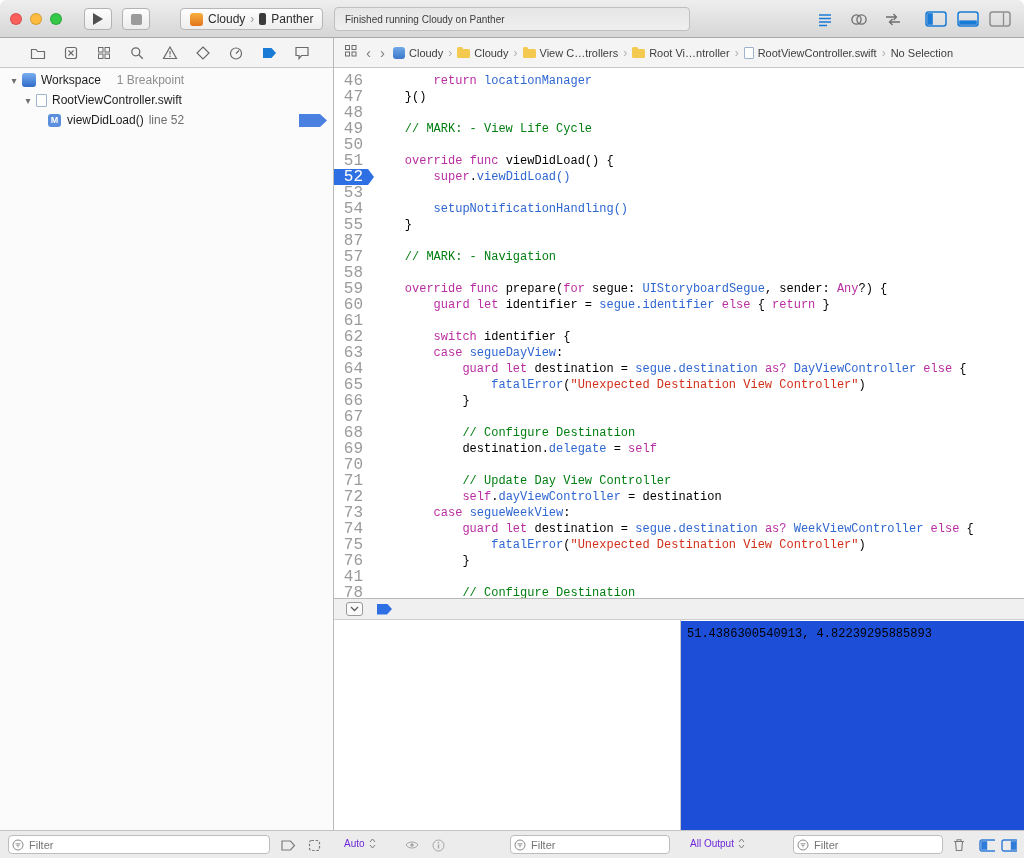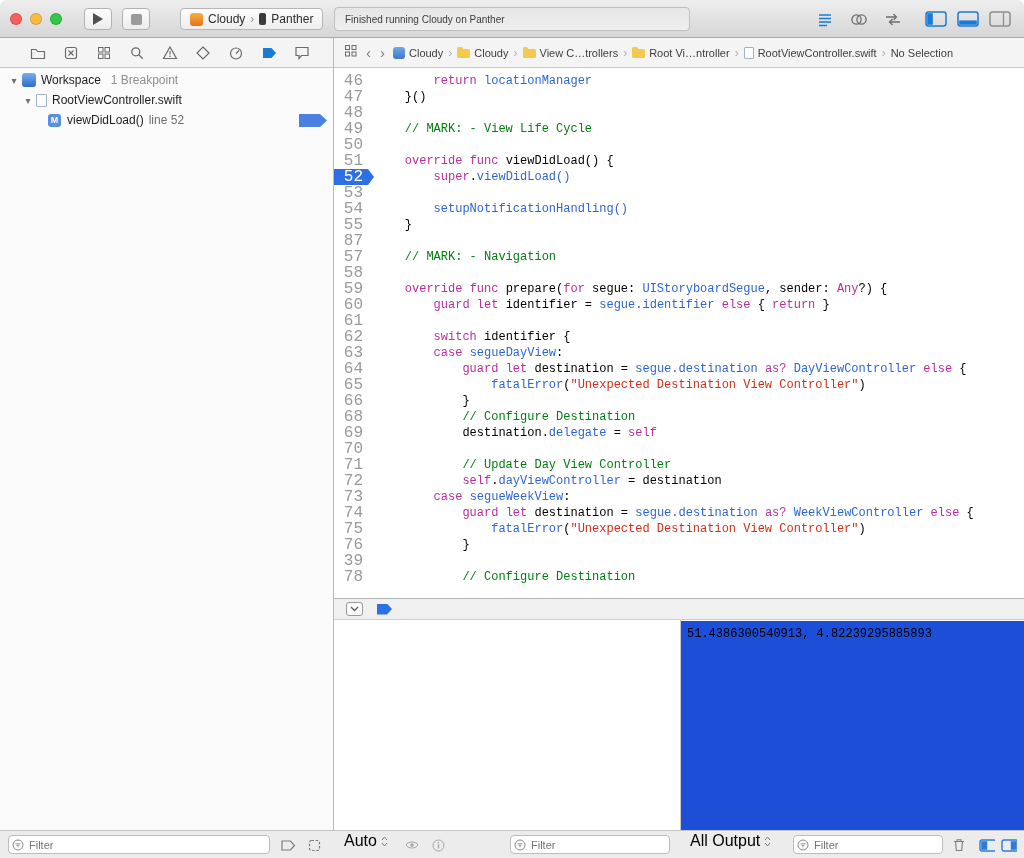--- a/index.html
+++ b/index.html
@@ -45,21 +45,21 @@
   .ci.folder::before{content:'';position:absolute;top:-2.5px;left:0;width:5.5px;height:3.5px;background:#f3c94f;border-radius:1.5px 1.5px 0 0;}
   .ci.file{width:10px;height:12px;background:#fdfdfd;border:1px solid #9fb4cc;border-radius:1px;}
 
   
   .sidebar{position:absolute;left:0;top:68px;width:333px;bottom:28px;background:#fbfbfb;}
   .vdiv{position:absolute;left:333px;top:38px;bottom:0;width:1px;background:#b9b9b9;}
   .nav-row{position:absolute;left:0;right:0;height:20px;display:flex;align-items:center;font-size:12px;color:#1e1e1e;}
   .nav-row .disclosure{color:#6f6f6f;font-size:10px;width:12px;text-align:center;}
   .ws-ic{width:14px;height:14px;border-radius:3px;background:linear-gradient(#79aef0,#2f6cc8);margin:0 5px 0 2px;}
   .file-ic{width:11px;height:13px;background:#fdfdfd;border:1px solid #9fb4cc;border-radius:1px;margin:0 5px 0 2px;}
-  .badge{color:#8e8e8e;margin-left:10px;}
+  .badge{color:#8e8e8e;margin-left:16px;}
   .m-badge{width:13px;height:13px;border-radius:3px;background:#5b8edc;color:#fff;font-size:9px;font-weight:bold;
     display:flex;align-items:center;justify-content:center;margin:0 6px 0 0;}
   .loc{color:#6e6e6e;margin-left:5px;}
   .bp-wide{position:absolute;right:6px;top:4px;width:28px;height:13px;background:#4a80e0;
     clip-path:polygon(0 0,calc(100% - 7px) 0,100% 50%,calc(100% - 7px) 100%,0 100%);}
 
   
   .editor{position:absolute;left:334px;top:68px;right:0;height:530px;background:#fff;overflow:hidden;}
   #code-lines{padding-top:5px;font-family:"Liberation Mono","DejaVu Sans Mono",monospace;font-size:12px;line-height:16px;}
   .crow{white-space:pre;height:16px;display:flex;align-items:center;}
@@ -85,21 +85,21 @@
   
   .bottom{position:absolute;left:0;bottom:0;width:100%;height:28px;background:#ececec;border-top:1px solid #c3c3c3;}
   .bb{position:absolute;top:0;height:100%;}
   .bb-side{left:0;width:333px;}
   .bb-vars{left:334px;width:346px;}
   .bb-console{left:681px;right:0;}
   .filter-wrap{position:absolute;top:4px;height:19px;}
   .filter-wrap input{width:100%;height:19px;border:1px solid #bdbdbd;border-radius:4px;background:#fff;
     font-family:"Liberation Sans",sans-serif;font-size:11px;color:#333;padding:0 4px 0 20px;outline:none;}
   .filter-wrap .f-ic{position:absolute;left:4px;top:3.5px;}
-  .bb-label{position:absolute;top:1px;font-size:16px;color:#000000;display:flex;align-items:center;gap:4px;}
+  .bb-label{position:absolute;top:7px;font-size:10px;color:#6d28d9;display:flex;align-items:center;gap:4px;}
   .bb-ico{position:absolute;top:6px;width:16px;height:16px;display:flex;align-items:center;justify-content:center;}
 </style>
 </head>
 <body>
 
 <div class="window">
 
   <div class="toolbar">
     <div class="traffic">
       <span class="tl red"></span>
@@ -297,30 +297,31 @@
         <div class="crow"><span class="gut">57</span><span class="ctext"><span class="sc">    // MARK: - Navigation</span></span></div>
         <div class="crow"><span class="gut">58</span><span class="ctext"></span></div>
         <div class="crow"><span class="gut">59</span><span class="ctext"><span class="sp">    </span><span class="sk">override</span><span class="sp"> </span><span class="sk">func</span><span class="sp"> prepare(</span><span class="sk">for</span><span class="sp"> segue: </span><span class="st">UIStoryboardSegue</span><span class="sp">, sender: </span><span class="sk">Any</span><span class="sp">?) {</span></span></div>
         <div class="crow"><span class="gut">60</span><span class="ctext"><span class="sp">        </span><span class="sk">guard</span><span class="sp"> </span><span class="sk">let</span><span class="sp"> identifier = </span><span class="st">segue.identifier</span><span class="sp"> </span><span class="sk">else</span><span class="sp"> { </span><span class="sk">return</span><span class="sp"> }</span></span></div>
         <div class="crow"><span class="gut">61</span><span class="ctext"></span></div>
         <div class="crow"><span class="gut">62</span><span class="ctext"><span class="sp">        </span><span class="sk">switch</span><span class="sp"> identifier {</span></span></div>
         <div class="crow"><span class="gut">63</span><span class="ctext"><span class="sp">        </span><span class="sk">case</span><span class="sp"> </span><span class="st">segueDayView</span><span class="sp">:</span></span></div>
         <div class="crow"><span class="gut">64</span><span class="ctext"><span class="sp">            </span><span class="sk">guard</span><span class="sp"> </span><span class="sk">let</span><span class="sp"> destination = </span><span class="st">segue.destination</span><span class="sp"> </span><span class="sk">as?</span><span class="sp"> </span><span class="st">DayViewController</span><span class="sp"> </span><span class="sk">else</span><span class="sp"> {</span></span></div>
         <div class="crow"><span class="gut">65</span><span class="ctext"><span class="sp">                </span><span class="st">fatalError</span><span class="sp">(</span><span class="ss">"Unexpected Destination View Controller"</span><span class="sp">)</span></span></div>
         <div class="crow"><span class="gut">66</span><span class="ctext"><span class="sp">            }</span></span></div>
+        <div class="crow"><span class="gut">67</span><span class="ctext"></span></div>
         <div class="crow"><span class="gut">68</span><span class="ctext"><span class="sc">            // Configure Destination</span></span></div>
         <div class="crow"><span class="gut">69</span><span class="ctext"><span class="sp">            destination.</span><span class="st">delegate</span><span class="sp"> = </span><span class="sk">self</span></span></div>
         <div class="crow"><span class="gut">70</span><span class="ctext"></span></div>
         <div class="crow"><span class="gut">71</span><span class="ctext"><span class="sc">            // Update Day View Controller</span></span></div>
         <div class="crow"><span class="gut">72</span><span class="ctext"><span class="sp">            </span><span class="sk">self</span><span class="sp">.</span><span class="st">dayViewController</span><span class="sp"> = destination</span></span></div>
         <div class="crow"><span class="gut">73</span><span class="ctext"><span class="sp">        </span><span class="sk">case</span><span class="sp"> </span><span class="st">segueWeekView</span><span class="sp">:</span></span></div>
         <div class="crow"><span class="gut">74</span><span class="ctext"><span class="sp">            </span><span class="sk">guard</span><span class="sp"> </span><span class="sk">let</span><span class="sp"> destination = </span><span class="st">segue.destination</span><span class="sp"> </span><span class="sk">as?</span><span class="sp"> </span><span class="st">WeekViewController</span><span class="sp"> </span><span class="sk">else</span><span class="sp"> {</span></span></div>
         <div class="crow"><span class="gut">75</span><span class="ctext"><span class="sp">                </span><span class="st">fatalError</span><span class="sp">(</span><span class="ss">"Unexpected Destination View Controller"</span><span class="sp">)</span></span></div>
         <div class="crow"><span class="gut">76</span><span class="ctext"><span class="sp">            }</span></span></div>
-        <div class="crow"><span class="gut">39</span><span class="ctext"></span></div>
+        <div class="crow"><span class="gut">41</span><span class="ctext"></span></div>
         <div class="crow"><span class="gut">78</span><span class="ctext"><span class="sc">            // Configure Destination</span></span></div>
       </div>
   </div>
 
   <div class="debugbar">
     <span class="hide-debug">
       <svg width="9" height="6">
           <path d="M1 1l3.5 3.5L8 1" stroke="#5f5f5f" fill="none" stroke-width="1.3"></path>
         </svg>
     </span>

